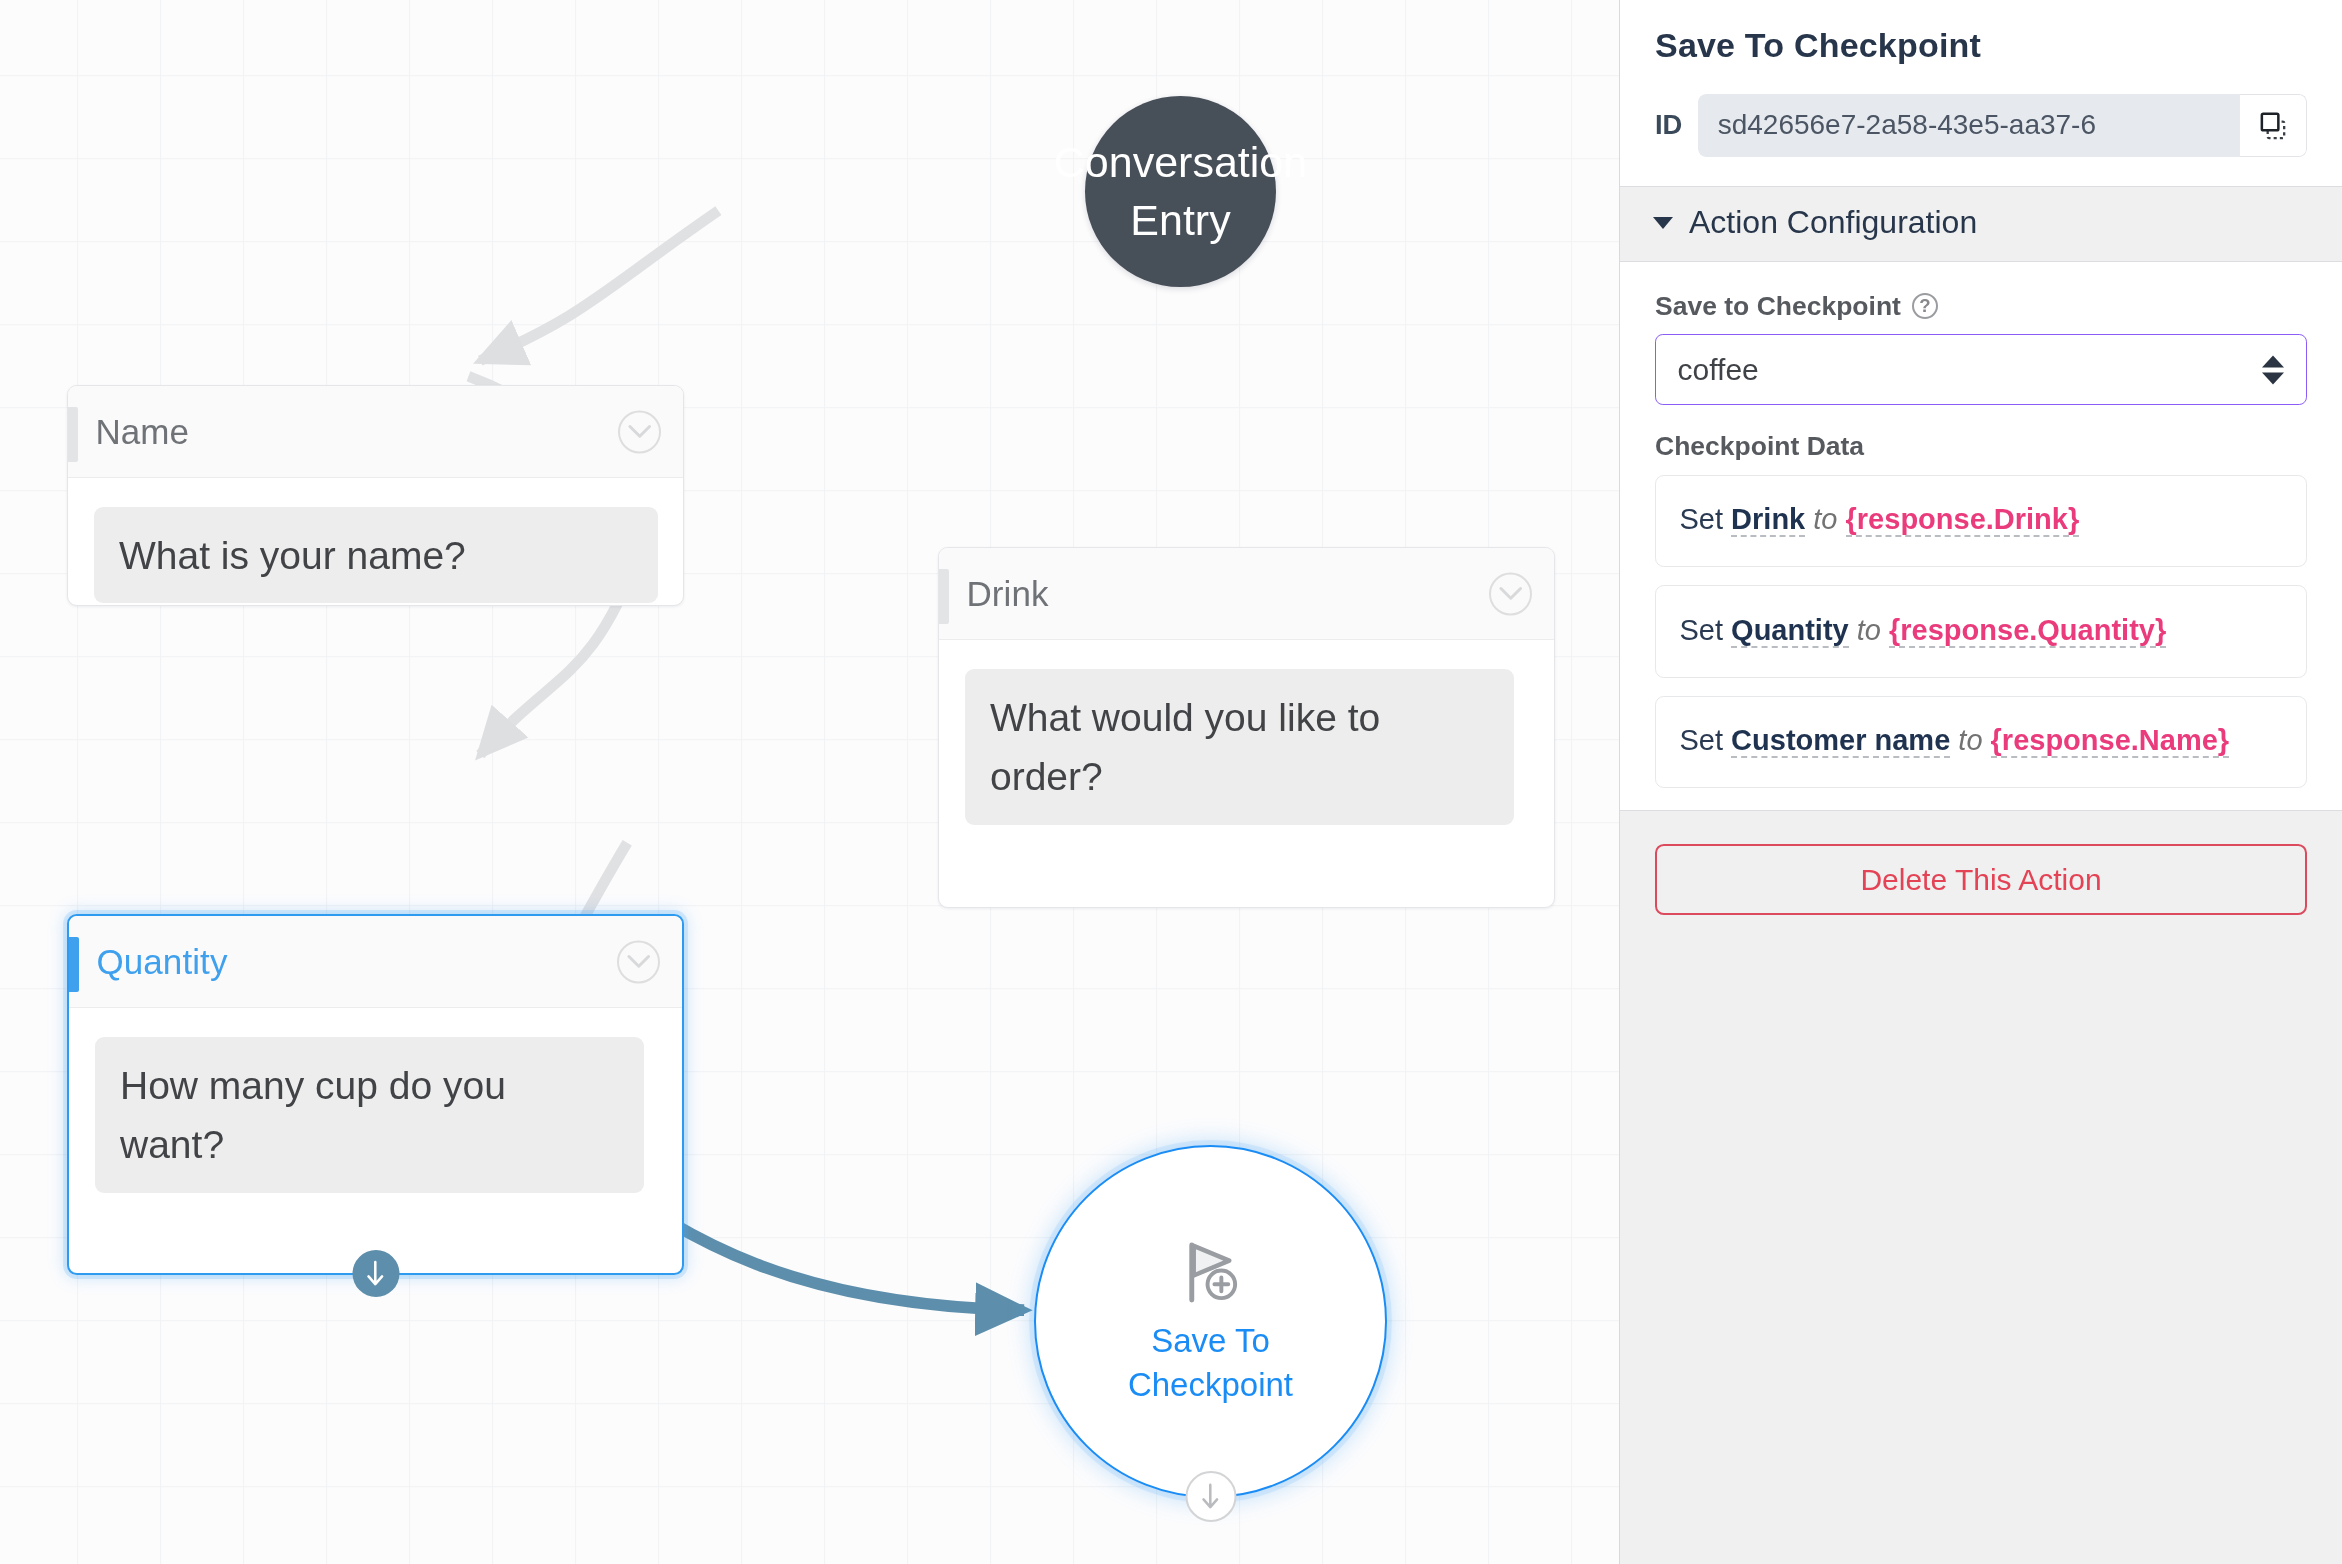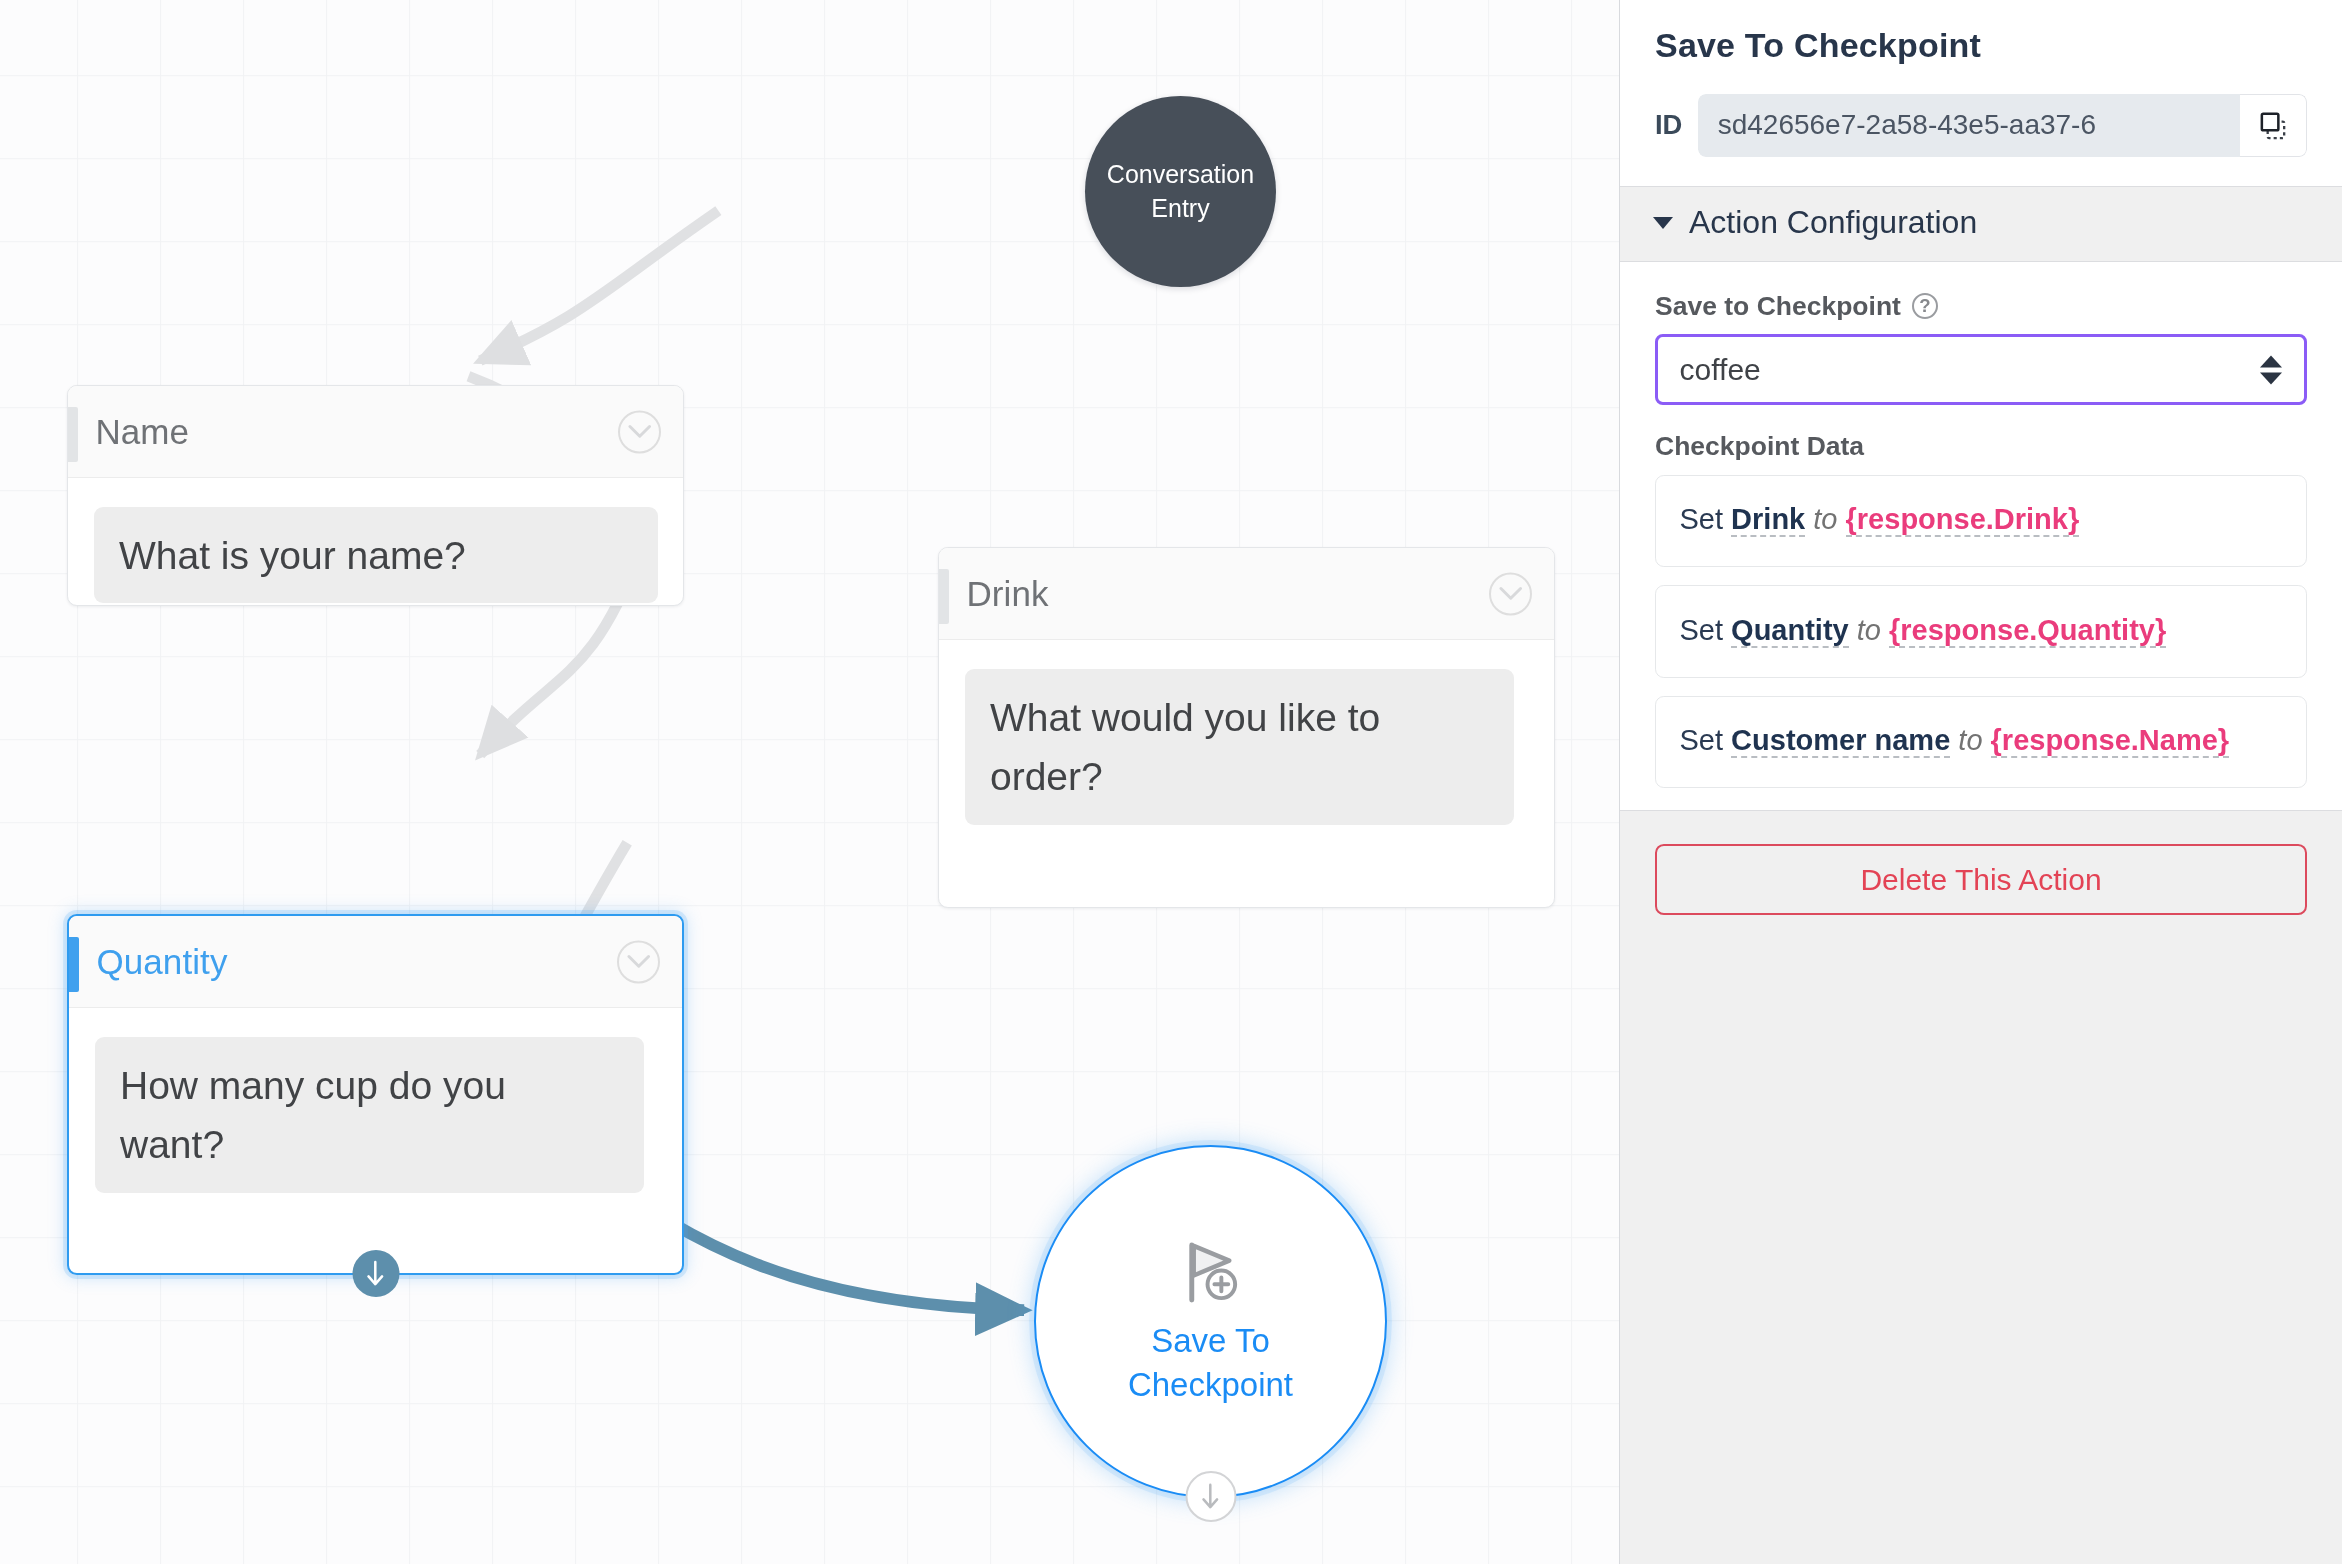--- a/index.html
+++ b/index.html
@@ -88,21 +88,21 @@
 
   
   .node-circle {
     position: absolute; border-radius: 50%;
     display: flex; flex-direction: column;
     align-items: center; justify-content: center;
     z-index: 3;
   }
   #node-entry {
     background: #474f59; color: #ffffff;
-    font-size: 25px; line-height: 1.33; text-align: center;
+    font-size: 43px; line-height: 1.33; text-align: center;
     box-shadow: 0 2px 5.9px rgba(16,24,40,.14);
   }
   #node-save {
     background: #ffffff; border: 2.9px solid #1a8cf5;
     box-shadow: 0 0 0 4.9px rgba(70,165,245,.13), 0 0 21.6px 4.9px rgba(70,165,245,.28);
     color: #1a8cf5;
   }
   #node-save .save-label {
     font-size: 33px; line-height: 1.32; text-align: center; margin-top: 5.9px;
   }
@@ -158,21 +158,21 @@
     font-size: 26.5px; font-weight: bold; color: #56595e;
     display: flex; align-items: center; gap: 10.8px; margin-bottom: 12.7px;
   }
   .help-circle {
     width: 26.5px; height: 26.5px; border: 2px solid #9a9ca0; border-radius: 50%;
     font-size: 18.6px; font-weight: bold; color: #86888c;
     display: flex; align-items: center; justify-content: center;
   }
   .select-box {
     position: relative; height: 71px;
-    border: 3px solid #8b5cf6; border-radius: 7.8px;
+    border: 1px solid #8b5cf6; border-radius: 7.8px;
     background: #ffffff;
     display: flex; align-items: center;
     padding: 0 21.6px; font-size: 30px; color: #3f4category;
     color: #3f4247; margin-bottom: 25.5px;
   }
   .spinner-arrows {
     position: absolute; right: 21.6px; top: 50%; transform: translateY(-50%);
     display: flex; flex-direction: column; gap: 4.9px;
   }
   .tri-up {

